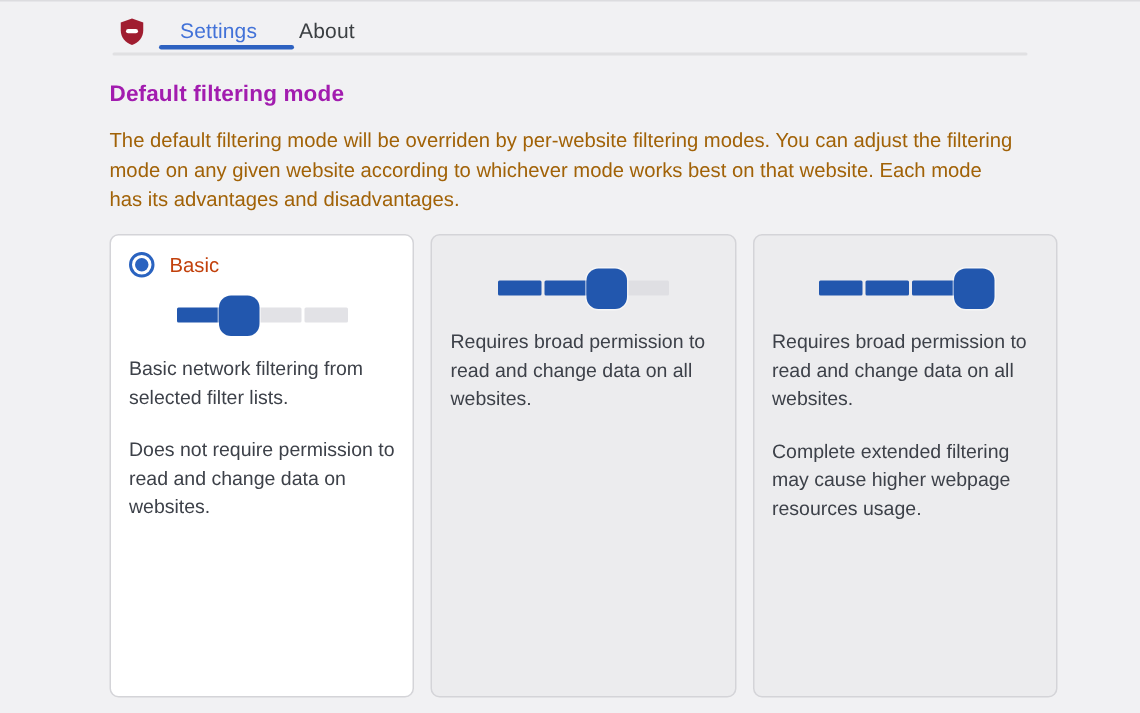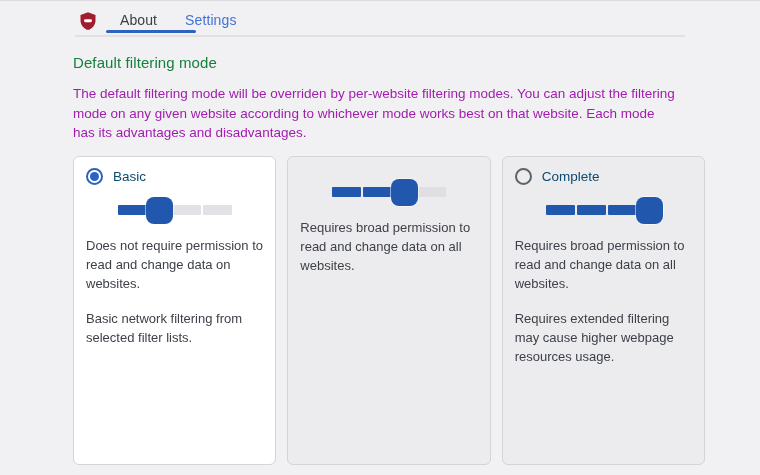--- a/index.html
+++ b/index.html
@@ -46,30 +46,30 @@
     left: 33px; width: 90px;
     bottom: 5px; height: 3.5px;
     background: #2e62c1;
     border-radius: 2px;
   }
 
   
   .page-title {
     margin-top: 16px;
     font-size: 15px;
-    font-weight: normal;
-    color: #15803d;
+    font-weight: bold;
+    color: #a21caf;
     letter-spacing: .1px;
   }
   .page-desc {
     margin-top: 13px;
     max-width: 606px;
     font-size: 13.5px;
     line-height: 19.5px;
-    color: #a21caf;
+    color: #a16207;
   }
 
   
   .cards {
     margin-top: 13px;
     display: grid;
     grid-template-columns: repeat(3, 1fr);
     gap: 11px;
     width: 632px;
   }
@@ -94,21 +94,21 @@
   }
   .selected .radio { border-color: #2a63c0; }
   .selected .radio::after {
     content: "";
     display: block;
     width: 9px; height: 9px;
     margin: 2px;
     border-radius: 50%;
     background: #2a63c0;
   }
-  .mode-label { font-size: 13.5px; color: #0c4a6e; }
+  .mode-label { font-size: 13.5px; color: #c2410c; }
 
   .mode-slider {
     display: flex;
     align-items: center;
     justify-content: center;
     gap: 2px;
     height: 27px;
     margin: 11px 0 12px;
     cursor: pointer;
   }
@@ -136,22 +136,22 @@
 <body>
 
 <div class="page">
 
   <div class="tabbar">
     <svg class="logo" viewBox="0 0 24 24">
       <path d="M12 1.5 L21 4.8 V11 C21 16.8 17.3 21 12 22.8 C6.7 21 3 16.8 3 11 V4.8 Z" fill="#a01d30"></path>
       <rect x="7.2" y="10" width="9.6" height="3.4" rx="1.7" fill="#ffffff"></rect>
     </svg>
     <div class="tabs">
+      <div class="tab active">Settings</div>
       <div class="tab">About</div>
-      <div class="tab active">Settings</div>
     </div>
     <div class="tab-underline"></div>
     <div class="tab-divider"></div>
   </div>
 
   <h1 class="page-title">Default filtering mode</h1>
   <p class="page-desc">The default filtering mode will be overriden by per-website filtering modes. You can adjust the filtering mode on any given website according to whichever mode works best on that website. Each mode has its advantages and disadvantages.</p>
 
   <div class="cards">
 
@@ -160,48 +160,44 @@
         <span class="radio"></span>
         <span class="mode-label">Basic</span>
       </div>
       <div class="mode-slider">
           <span class="seg fill"></span>
           <span class="thumb"></span>
           <span class="seg empty"></span>
           <span class="seg empty"></span>
         </div>
       <div class="mode-body">
+        <p>Basic network filtering from selected filter lists.</p>
         <p>Does not require permission to read and change data on websites.</p>
-        <p>Basic network filtering from selected filter lists.</p>
       </div>
     </div>
 
     <div class="mode-card">
       <div class="mode-slider">
           <span class="seg fill"></span>
           <span class="seg fill"></span>
           <span class="thumb"></span>
           <span class="seg empty"></span>
         </div>
       <div class="mode-body">
         <p>Requires broad permission to read and change data on all websites.</p>
       </div>
     </div>
 
     <div class="mode-card">
-      <div class="mode-head">
-        <span class="radio"></span>
-        <span class="mode-label">Complete</span>
-      </div>
       <div class="mode-slider">
           <span class="seg fill"></span>
           <span class="seg fill"></span>
           <span class="seg fill"></span>
           <span class="thumb"></span>
         </div>
       <div class="mode-body">
         <p>Requires broad permission to read and change data on all websites.</p>
-        <p>Requires extended filtering may cause higher webpage resources usage.</p>
+        <p>Complete extended filtering may cause higher webpage resources usage.</p>
       </div>
     </div>
 
   </div>
 </div>
 
 </body></html>

